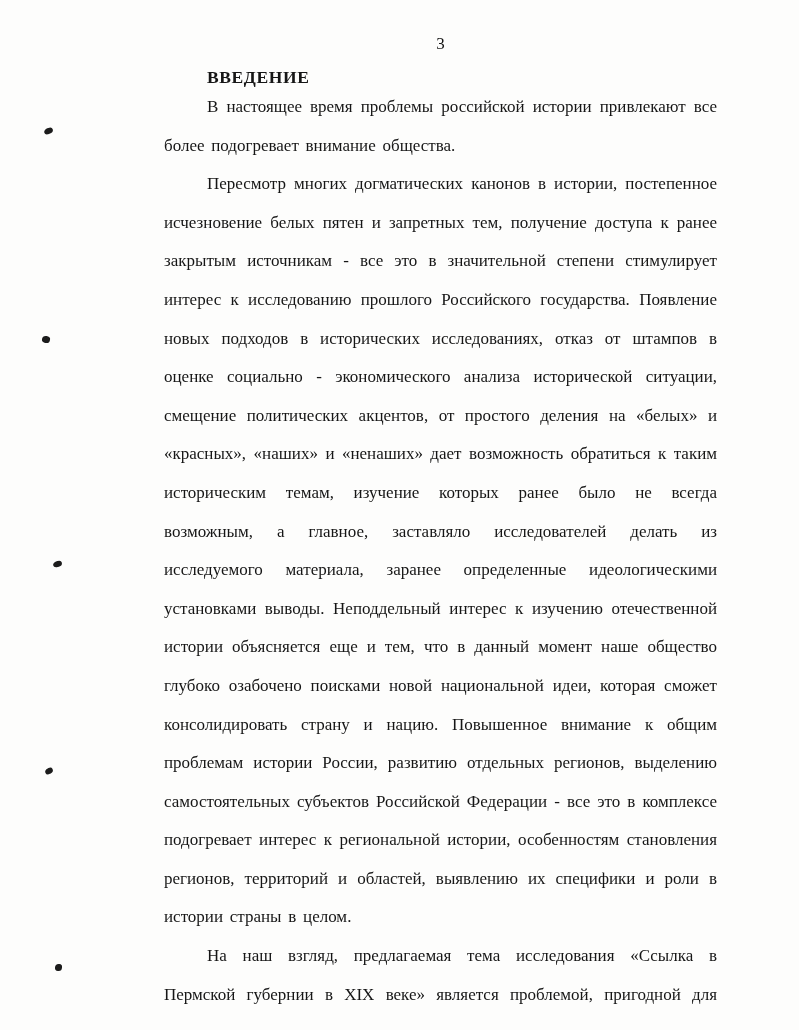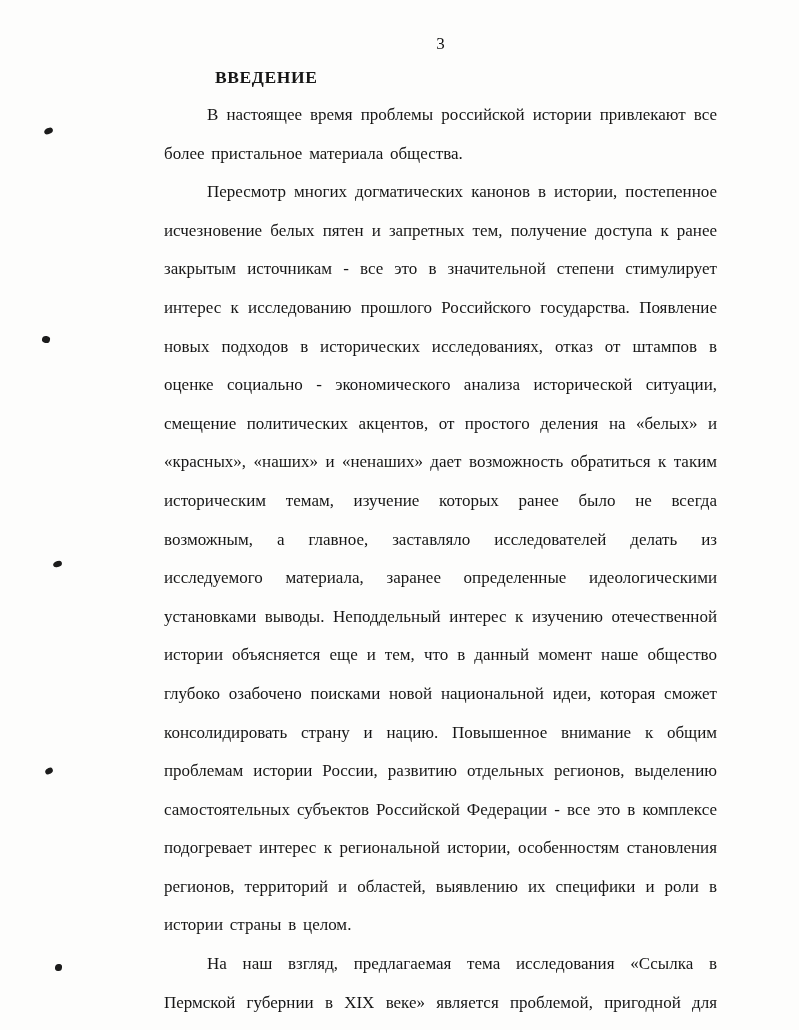--- a/index.html
+++ b/index.html
@@ -23,21 +23,21 @@
     width: 553px;
   }
   .page-number {
     text-align: center;
     font-size: 17px;
     margin: 0 0 13px 0;
   }
   .section-title {
     font-size: 17.5px;
     font-weight: bold;
-    margin: 8px;
+    margin: 0;
     padding-left: 43px;
     letter-spacing: 0.6px;
   }
   p.para {
     margin: 0;
     text-align: justify;
     text-indent: 43px;
     font-size: 17px;
     line-height: 38.6px;
     word-spacing: 2.5px;
@@ -62,21 +62,21 @@
   <span class="ink-spot spot-2"></span>
   <span class="ink-spot spot-3"></span>
   <span class="ink-spot spot-4"></span>
   <span class="ink-spot spot-5"></span>
 
   <div class="content">
     <div class="page-number">3</div>
 
     <h1 class="section-title">ВВЕДЕНИЕ</h1>
 
-    <p class="para">В настоящее время проблемы российской истории привлекают все более пристальное материала общества.</p>
+    <p class="para">В настоящее время проблемы российской истории привлекают все более подогревает внимание общества.</p>
 
     <p class="para">Пересмотр многих догматических канонов в истории, постепенное исчезновение белых пятен и запретных тем, получение доступа к ранее закрытым источникам - все это в значительной степени стимулирует интерес к исследованию прошлого Российского государства. Появление новых подходов в исторических исследованиях, отказ от штампов в оценке социально - экономического анализа исторической ситуации, смещение политических акцентов, от простого деления на «белых» и «красных», «наших» и «ненаших» дает возможность обратиться к таким историческим темам, изучение которых ранее было не всегда возможным, а главное, заставляло исследователей делать из исследуемого материала, заранее определенные идеологическими установками выводы. Неподдельный интерес к изучению отечественной истории объясняется еще и тем, что в данный момент наше общество глубоко озабочено поисками новой национальной идеи, которая сможет консолидировать страну и нацию. Повышенное внимание к общим проблемам истории России, развитию отдельных регионов, выделению самостоятельных субъектов Российской Федерации - все это в комплексе подогревает интерес к региональной истории, особенностям становления регионов, территорий и областей, выявлению их специфики и роли в истории страны в целом.</p>
 
     <p class="para">На наш взгляд, предлагаемая тема исследования «Ссылка в Пермской губернии в XIX веке» является проблемой, пригодной для многоуровневого изучения.</p>
 
   </div>
 
 </div>
 
 </body></html>

